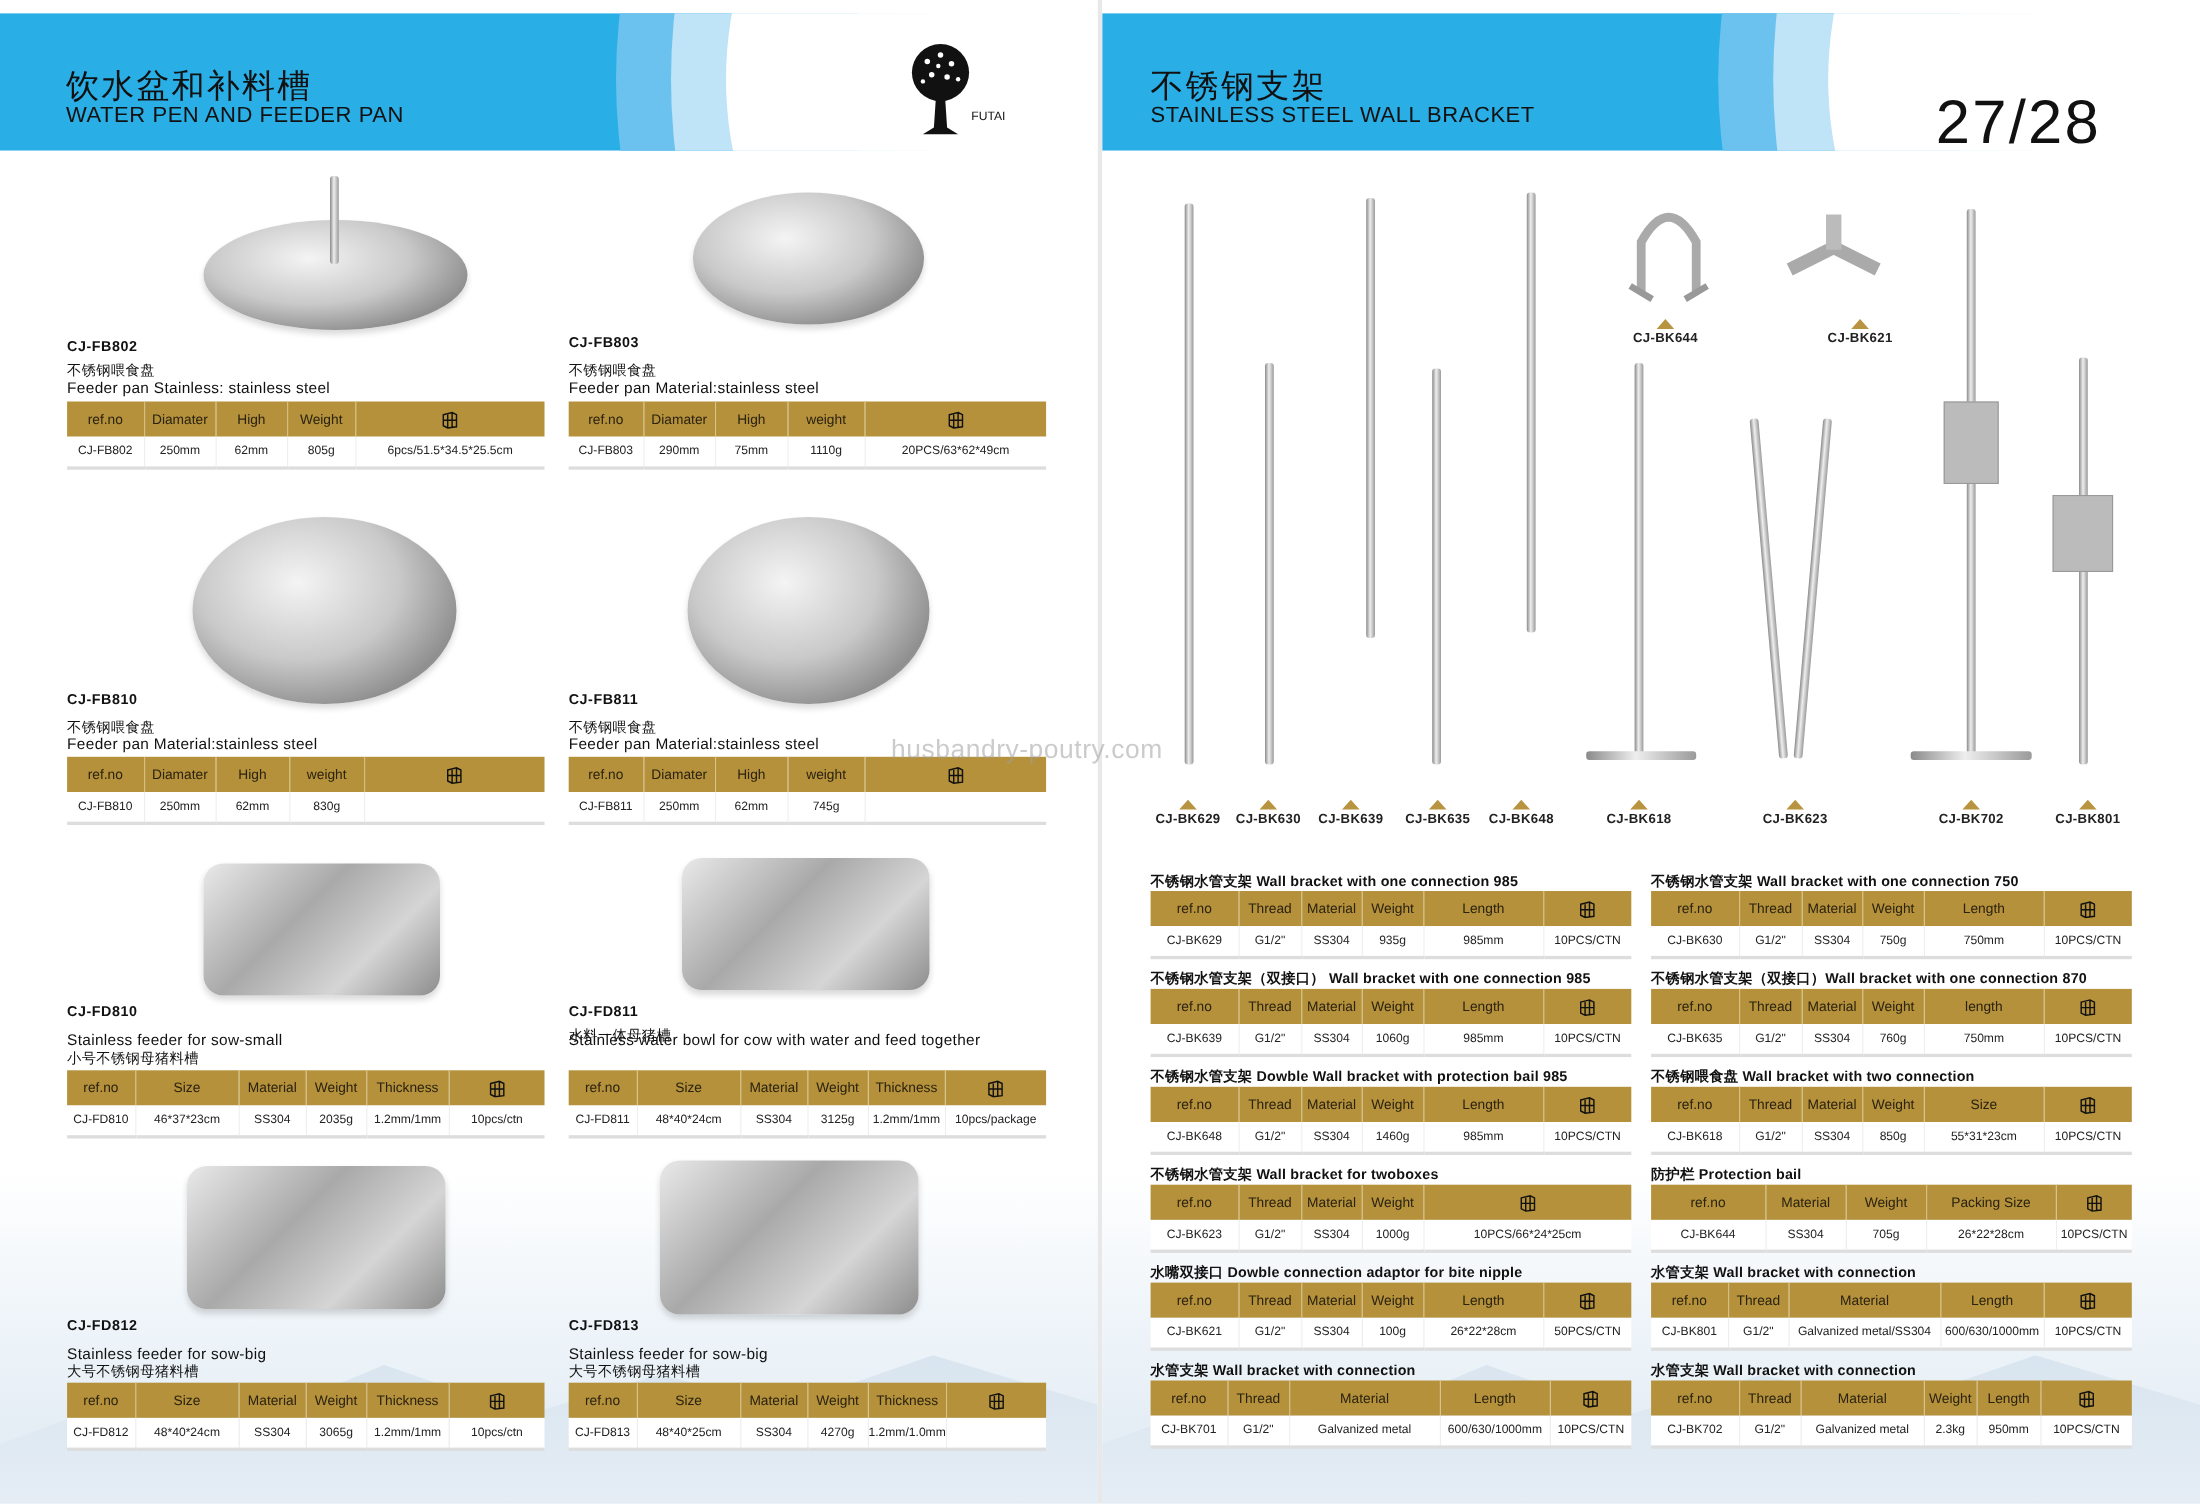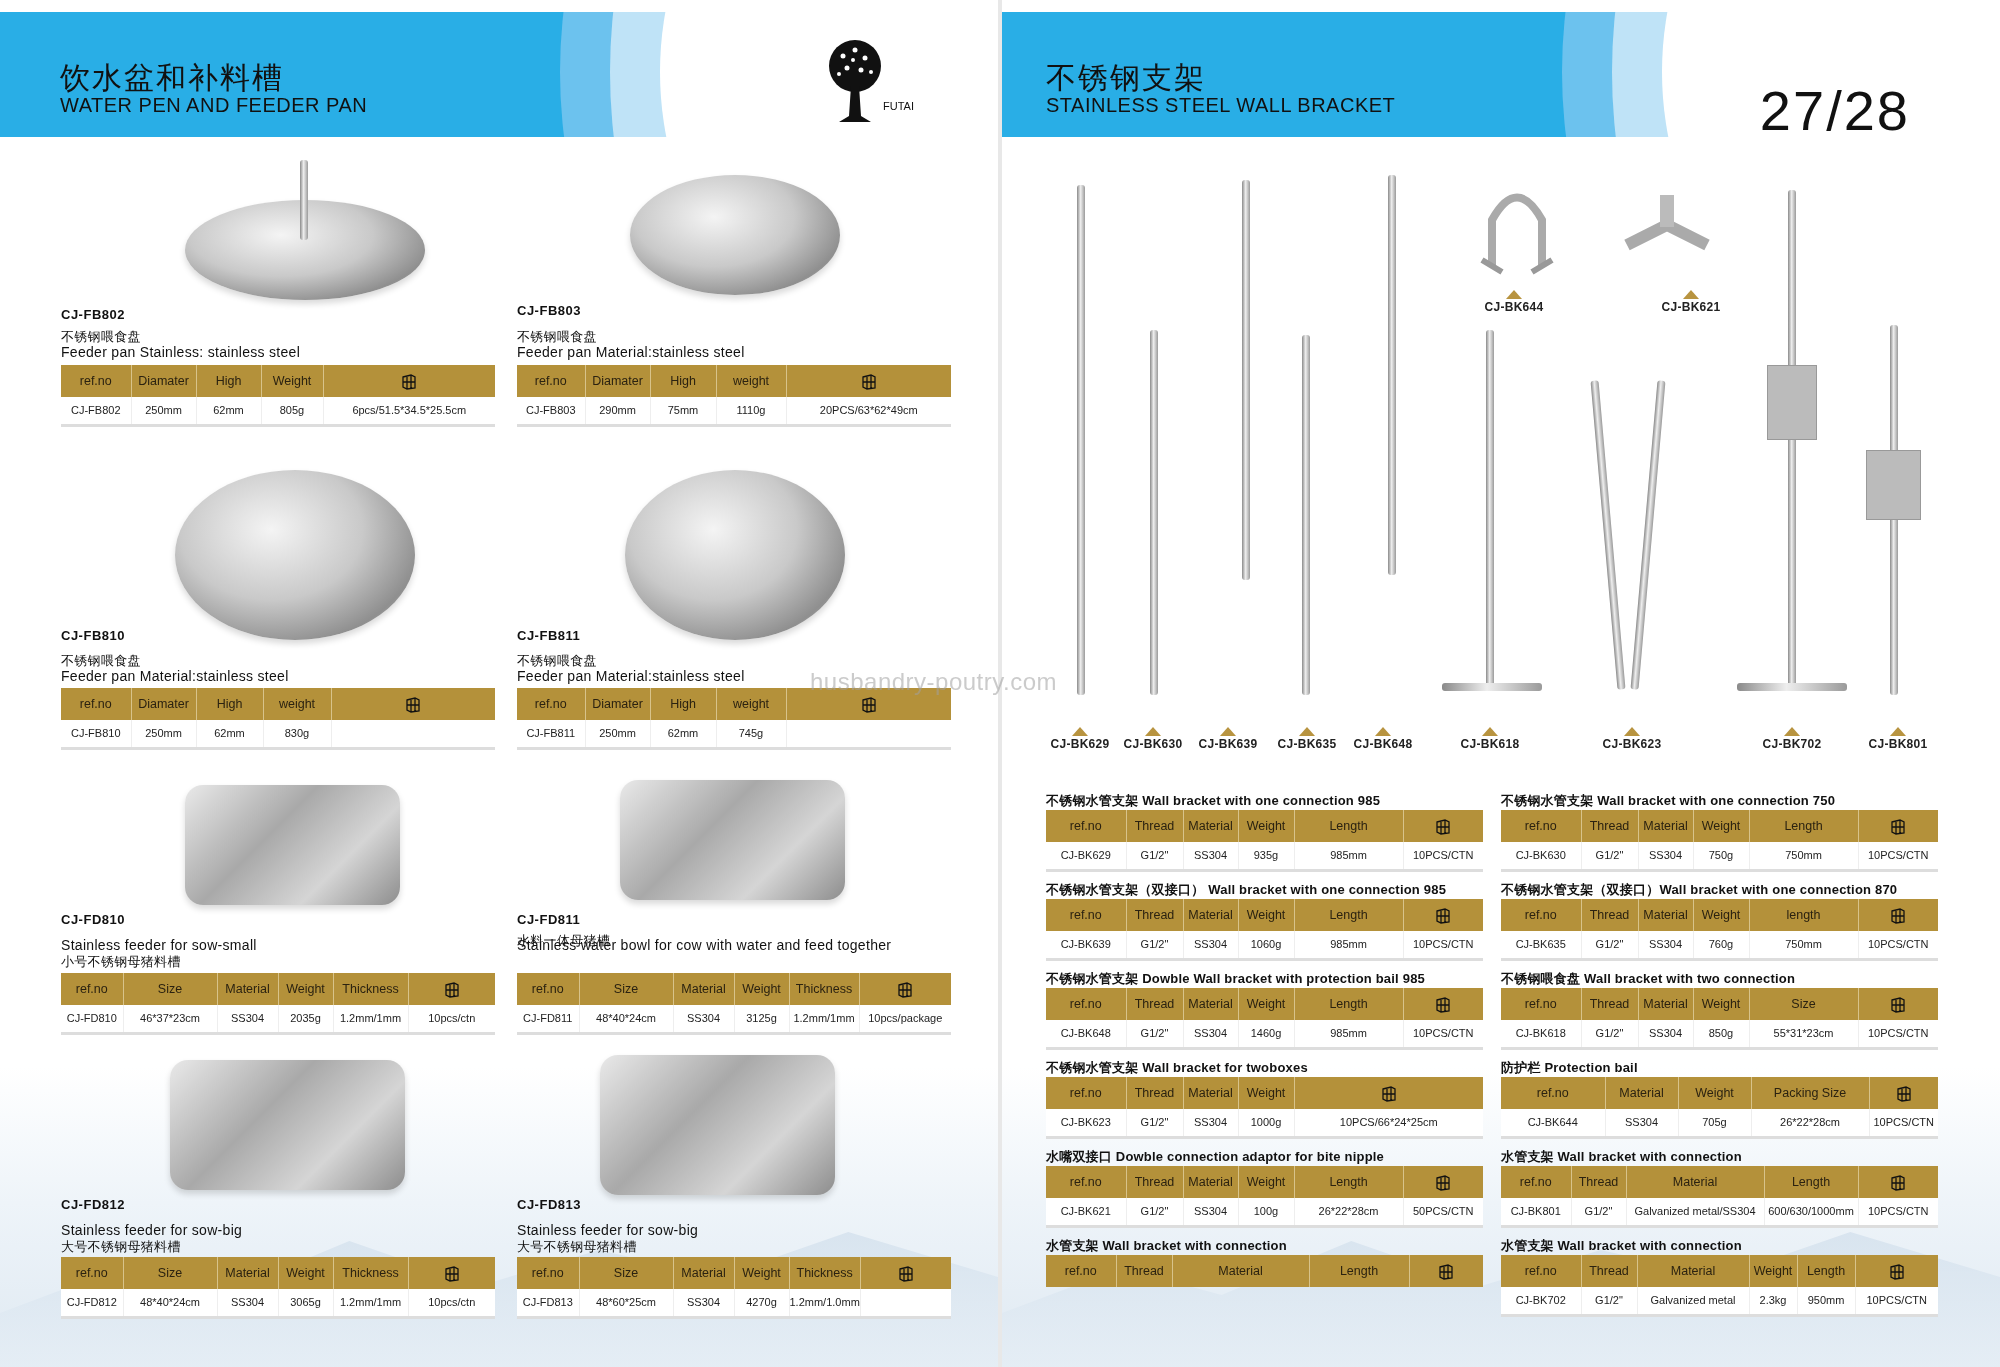--- a/index.html
+++ b/index.html
@@ -264,21 +264,21 @@
           <th style="width:94px">Size</th>
           <th style="width:61px">Material</th>
           <th style="width:55px">Weight</th>
           <th style="width:70px">Thickness</th>
           <th><svg class="box-icon" viewBox="0 0 16 17">
               <path d="M2 4 L10 2 L14 4 L14 15 L6 16 L2 14 Z M2 9 L14 9 M6 4 L6 16 M10 2 L10 15" fill="none" stroke="#111" stroke-width="1.3"></path>
             </svg></th>
         </tr>
     <tr>
           <td>CJ-FD813</td>
-          <td>48*60*25cm</td>
+          <td>48*40*25cm</td>
           <td>SS304</td>
           <td>4270g</td>
           <td>1.2mm/1.0mm</td>
           <td></td>
         </tr>
   </tbody>
     </table>
 </div>
 
 <div class="gutter"></div>
@@ -583,20 +583,27 @@
     <tbody>
         <tr>
           <th style="width:70px">ref.no</th>
           <th style="width:56px">Thread</th>
           <th style="width:137px">Material</th>
           <th style="width:100px">Length</th>
           <th><svg class="box-icon" viewBox="0 0 16 17">
               <path d="M2 4 L10 2 L14 4 L14 15 L6 16 L2 14 Z M2 9 L14 9 M6 4 L6 16 M10 2 L10 15" fill="none" stroke="#111" stroke-width="1.3"></path>
             </svg></th>
         </tr>
+    <tr>
+          <td>CJ-BK701</td>
+          <td>G1/2"</td>
+          <td>Galvanized metal</td>
+          <td>600/630/1000mm</td>
+          <td>10PCS/CTN</td>
+        </tr>
   </tbody>
     </table>
 
   <div class="sec-title" style="left:499px;top:1237px">水管支架 Wall bracket with connection</div>
   <table class="spec" style="left:499px;top:1255px;width:437px">
     <tbody>
         <tr>
           <th style="width:80px">ref.no</th>
           <th style="width:56px">Thread</th>
           <th style="width:112px">Material</th>

